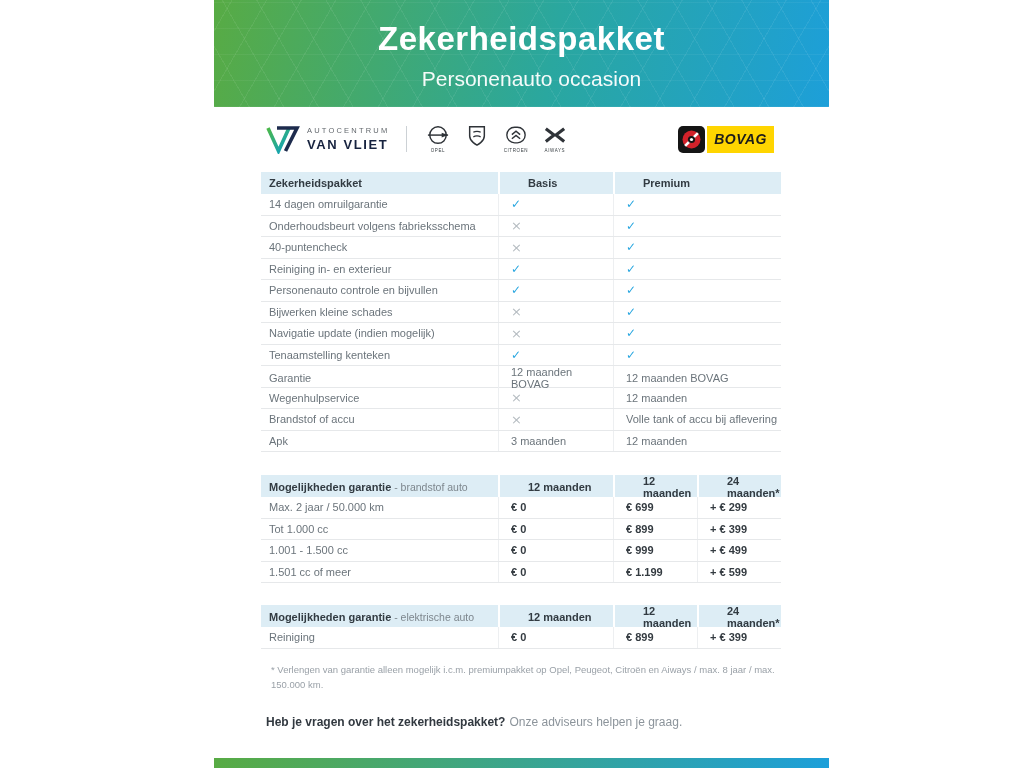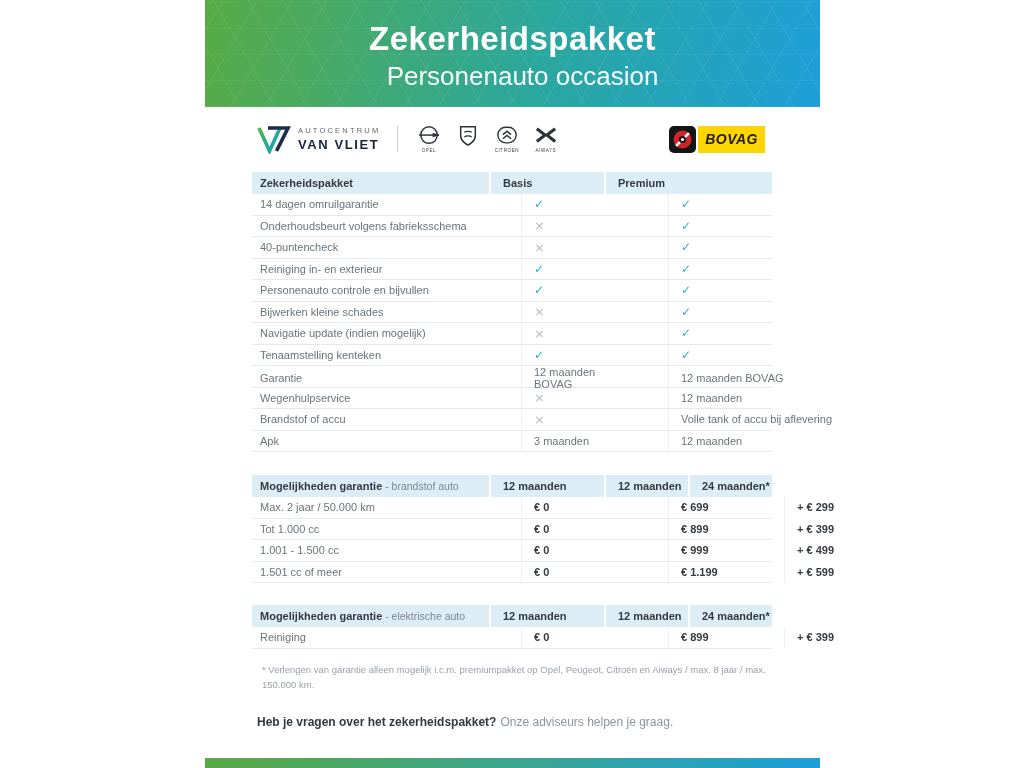--- a/index.html
+++ b/index.html
@@ -1,30 +1,30 @@
 <!DOCTYPE html>
 <html><head>
 <meta charset="utf-8">
 <style>
   * { box-sizing: border-box; margin: 0; padding: 0; }
   html,body { width:1024px; height:768px; background:#ffffff; font-family:"Liberation Sans", sans-serif; }
   .page { position:relative; width:1024px; height:768px; background:#fff; overflow:hidden; }
-  .content { position:absolute; left:205px; top:0; width:615px; height:768px; }
+  .content { position:absolute; left:214px; top:0; width:615px; height:768px; }
 
   
   .banner {
     height:107px; text-align:center; color:#fff;
     background-image:
       repeating-linear-gradient(60deg,  rgba(255,255,255,0.07) 0 1px, transparent 1px 30px),
       repeating-linear-gradient(-60deg, rgba(255,255,255,0.07) 0 1px, transparent 1px 30px),
       repeating-linear-gradient(0deg,   rgba(255,255,255,0.05) 0 1px, transparent 1px 26px),
       linear-gradient(100deg, #58ab44 0%, #2aa79f 55%, #1d9fd9 100%);
   }
   .banner-title { padding-top:20px; font-size:33px; font-weight:bold; letter-spacing:0.5px; }
-  .banner-subtitle { margin-top:3px; font-size:26px; color:rgba(255,255,255,0.95);padding-left:20px; }
+  .banner-subtitle { margin-top:9px; font-size:21px; color:rgba(255,255,255,0.95);padding-left:20px; }
 
   
   .logo-row { margin-top:8px; height:48px; display:flex; align-items:center; padding:0 55px 0 52px; }
   .dealer { display:flex; align-items:center; }
   .dealer-text { margin-left:7px; }
   .d1 { font-size:7.5px; letter-spacing:2.2px; color:#63686d; }
   .d2 { font-size:13px; font-weight:bold; color:#17233f; letter-spacing:1.6px; margin-top:2px; }
   .vdiv { width:1px; height:26px; background:#ccd1d5; margin:0 17px; }
   .brands { display:flex; align-items:flex-start; gap:12px; }
   .brand { display:flex; flex-direction:column; align-items:center; width:27px; }
@@ -33,25 +33,25 @@
   .bovag { display:flex; align-items:center; height:44px; }
   .bovag-label { height:27px; line-height:27px; background:#ffd500; color:#1d1d1b; font-weight:bold;
                  font-style:italic; font-size:14px; padding:0 7px; margin-left:2px; letter-spacing:0.5px; }
 
   
   .tables { margin:9px 0 0 47px; width:520px; }
   .cols3 { grid-template-columns:237px 115px 168px; }
   .cols4 { grid-template-columns:237px 115px 84px 84px; }
   .thead { display:grid; background:#ddedf5; height:22px; align-items:stretch;
            font-weight:bold; color:#323b42; font-size:11px; }
-  .th { display:flex; align-items:center; padding-left:12px; border-left:2px solid #fff; }
+  .th { display:flex; align-items:center; padding-left:28px; border-left:2px solid #fff; }
   .th.label { padding-left:8px; border-left:none; }
   .th .rest { font-weight:normal; color:#7d868d; white-space:pre; font-size:10.5px; }
   .tr { display:grid; height:21.5px; align-items:stretch; border-bottom:1px solid #e6e8ea;
-        font-size:11px; color:#6b747b;gap:32px; }
+        font-size:11px; color:#6b747b; }
   .td { display:flex; align-items:center; padding-left:12px; }
   .td.label { padding-left:8px; }
   .td.val, .td.money { border-left:1px solid #edeff1; }
   .td.money { color:#343b41; font-weight:bold; }
   .check { color:#2aa7e0; font-weight:bold; font-size:12px; font-family:"DejaVu Sans", sans-serif; }
   .cross { color:#b5bcc1; font-size:13px; font-family:"DejaVu Sans", sans-serif; }
   .mt1 { margin-top:23px; }
   .mt2 { margin-top:22px; }
 
   

